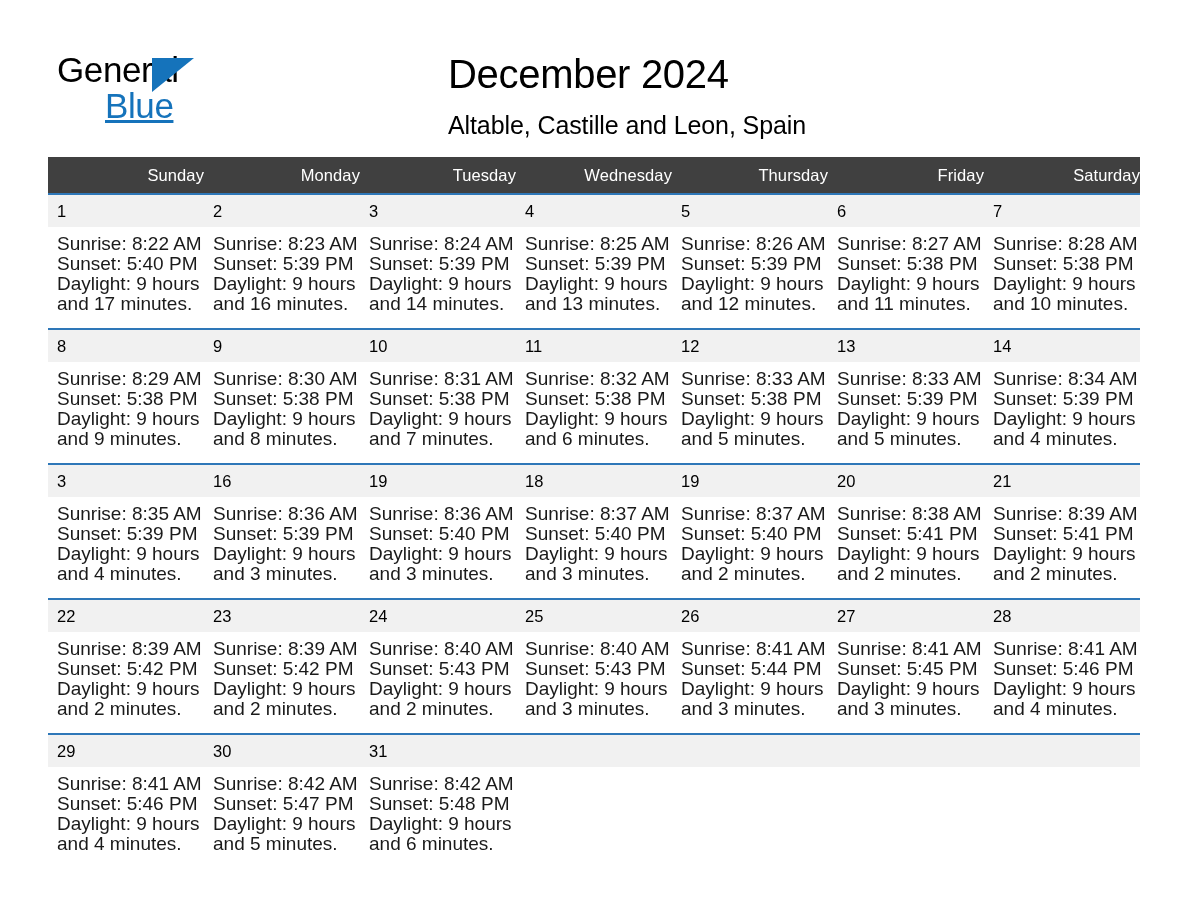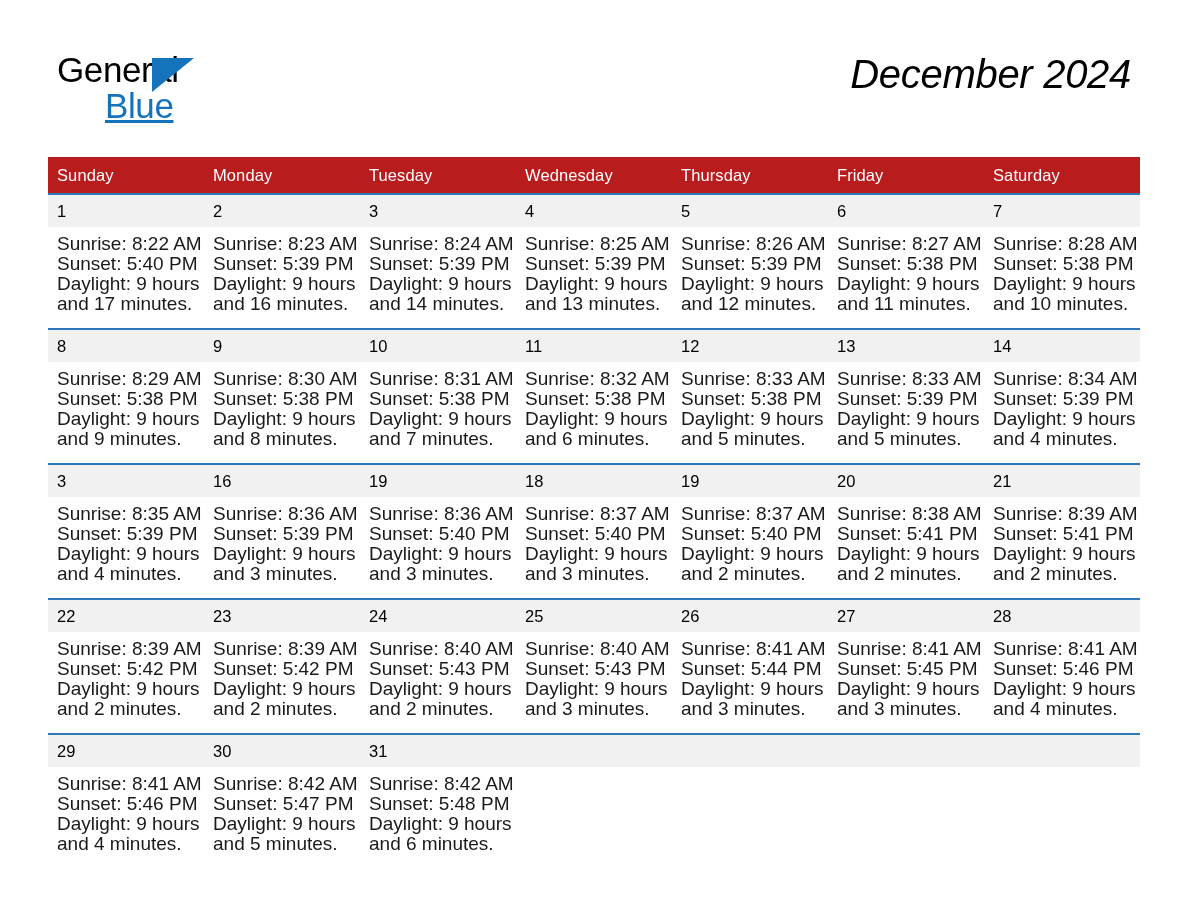--- a/index.html
+++ b/index.html
@@ -59,25 +59,23 @@
     top: 36px;
     font-size: 35px;
     line-height: 40px;
     color: #1573bb;
     letter-spacing: -0.4px;
     white-space: nowrap;
     text-decoration: underline;
   }
   .title-block {
     position: absolute;
-    right: 57px;
+    right: 40px;
     top: 50px;
-    text-align: right;
     width: 700px;
-    font-style: italic;
   }
   .cal-title {
     font-size: 40px;
     line-height: 48px;
     font-weight: normal;
     color: #000000;
     margin: 0;
     letter-spacing: -0.3px;
   }
   .cal-subtitle {
@@ -91,26 +89,26 @@
   
   .calendar {
     position: absolute;
     left: 48px;
     top: 157px;
     width: 1092px;
     border-collapse: collapse;
     table-layout: fixed;
   }
   .calendar th {
-    background: #b91c1c;
+    background: #404040;
     color: #ffffff;
     font-weight: normal;
     font-size: 16.5px;
     line-height: 18px;
-    text-align: left;
+    text-align: right;
     padding: 8px 0 8px 9px;
     height: 20px;
     letter-spacing: 0.1px;
   }
   .calendar td {
     vertical-align: top;
     padding: 0;
     width: 156px;
     border-top: 2px solid #2e77b8;
   }
@@ -156,20 +154,21 @@
   <div class="header">
 
     <div class="logo">
       <div class="logo-line1">General</div>
       <div class="logo-tri"></div>
       <div class="logo-line2">Blue</div>
     </div>
 
     <div class="title-block">
       <h1 class="cal-title">December 2024</h1>
+      <div class="cal-subtitle">Altable, Castille and Leon, Spain</div>
     </div>
 
   </div>
 
   <table class="calendar">
     <thead>
       <tr>
         <th>Sunday</th>
         <th>Monday</th>
         <th>Tuesday</th>

